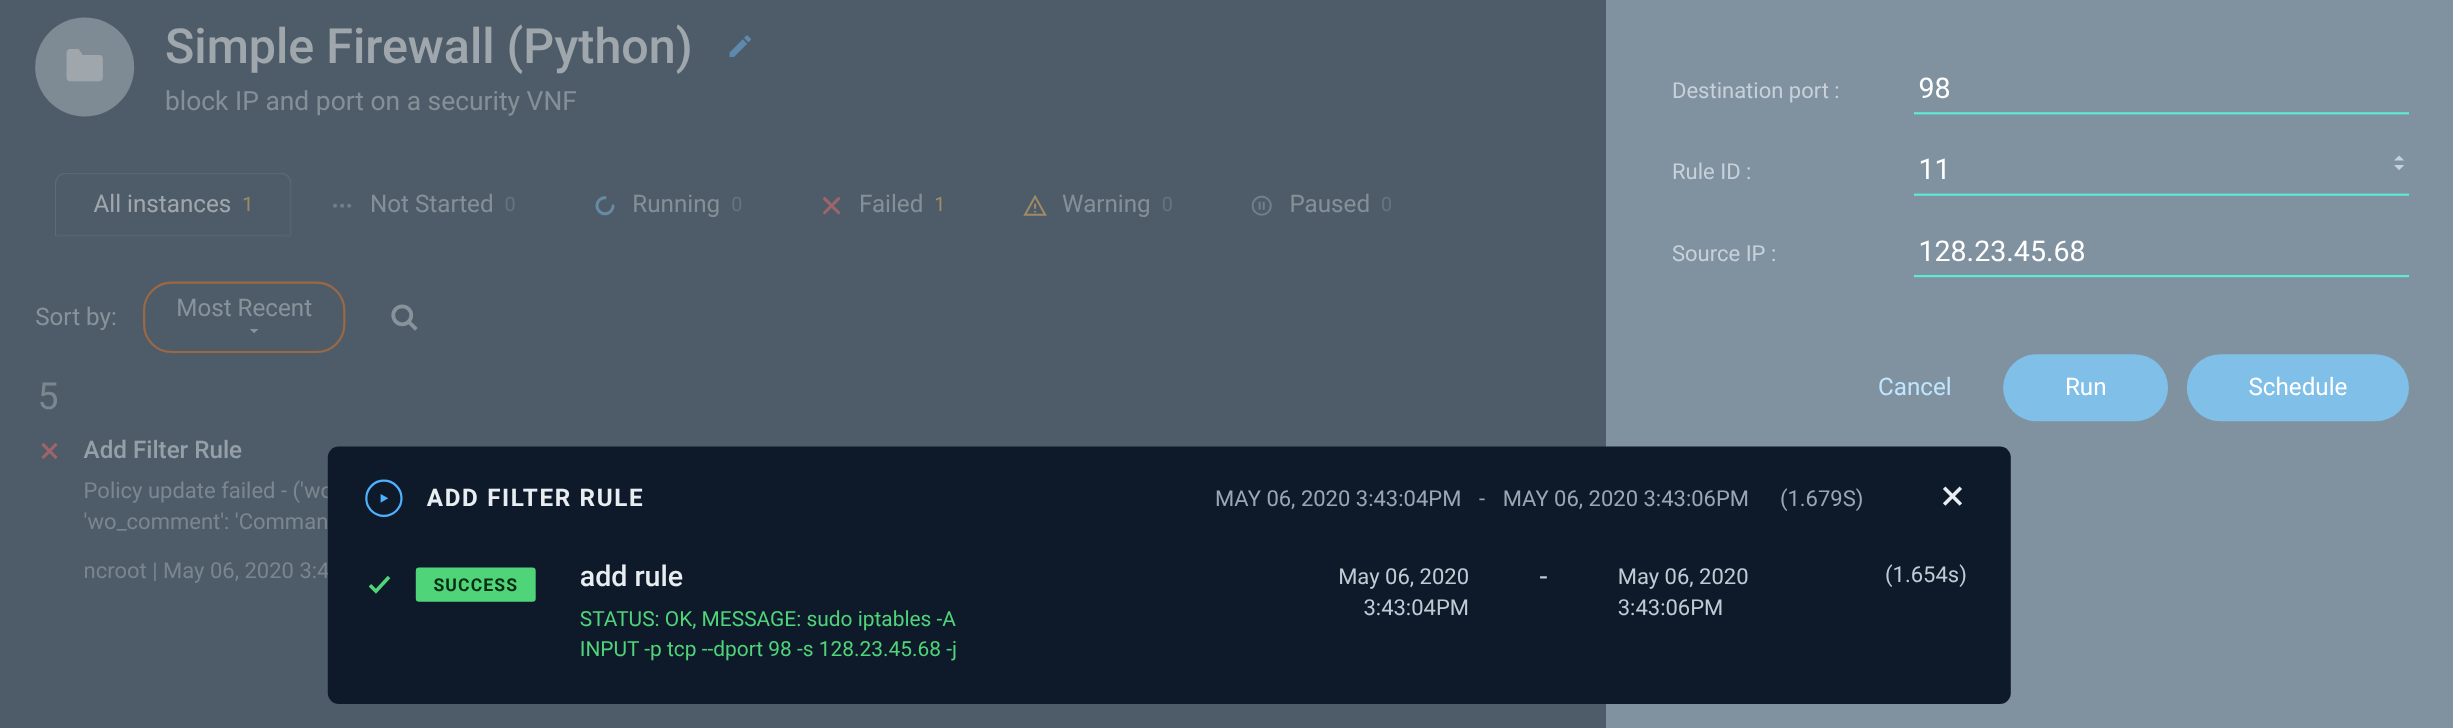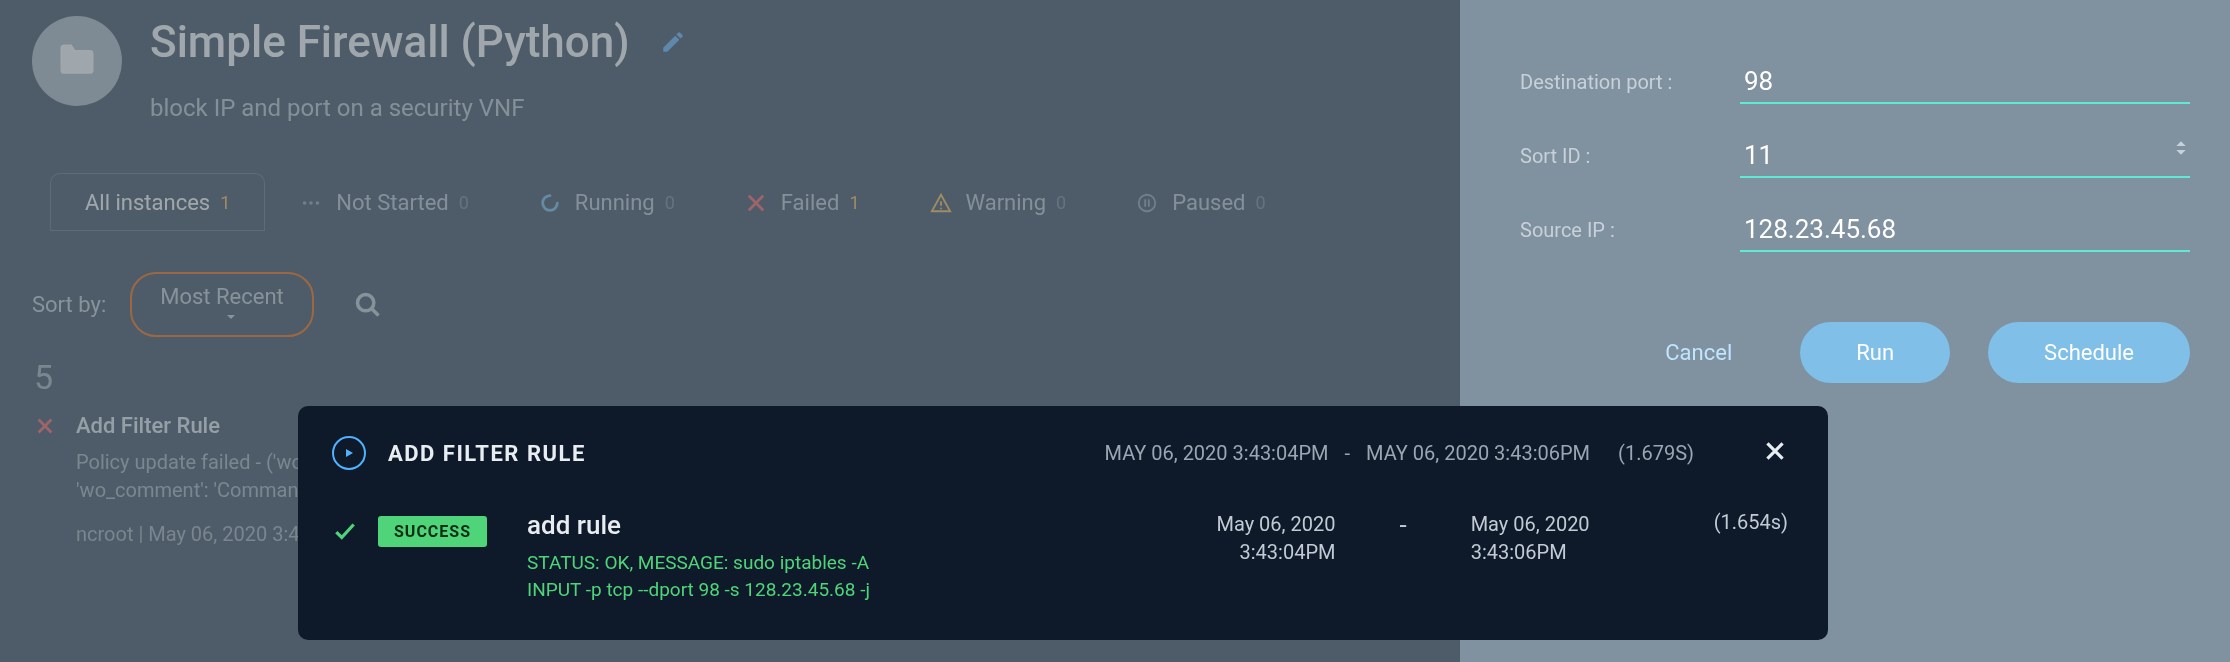--- a/index.html
+++ b/index.html
@@ -16,21 +16,21 @@
     background: rgba(80,95,105,0.55); z-index: 20; pointer-events: none;
   }
 
   .hdr { display: flex; align-items: flex-start; padding: 16px 32px 10px 32px; }
   .folder-circle {
     width: 90px; height: 90px; border-radius: 50%;
     background: #b7c0c7; display: flex; align-items: center; justify-content: center;
     margin-right: 28px; flex-shrink: 0;
   }
   .folder-circle svg { width: 44px; height: 44px; fill: #fff; }
-  .hdr-text { display: flex; flex-direction: column; gap: 16px; }
+  .hdr-text { display: flex; flex-direction: column; }
   .page-title { font-size: 44px; font-weight: 500; color: #fff; display: flex; align-items: center; }
   .page-title .pencil { margin-left: 30px; width: 26px; height: 26px; fill: #6fbcff; }
   .page-sub { font-size: 24px; color: #c3ccd2; margin-top: 10px; }
 
   .tabs { display: flex; align-items: center; margin: 30px 0 0 50px; height: 80px; }
   .tab {
     display: flex; align-items: center; padding: 16px 34px; color: #c3ccd2;
     font-size: 22px; border: 1px solid transparent; border-bottom: none;
     border-radius: 10px 10px 0 0; cursor: pointer;
   }
@@ -112,21 +112,21 @@
     border-bottom: 2px solid #5eead4; color: #fff; font-size: 26px;
     padding: 6px 4px; outline: none;
   }
   .spinner-btns {
     position: absolute; right: 2px; top: 4px; display: flex; flex-direction: column;
   }
   .spinner-btns svg { width: 14px; height: 10px; fill: #c8d1da; display: block; }
 
   .form-actions {
     display: flex; justify-content: flex-end; align-items: center;
-    margin-top: 70px; gap: 38px;
+    margin-top: 70px; gap: 17px;
   }
   .btn-text { color: #bfe5ff; font-size: 22px; cursor: pointer; padding: 18px 30px; }
   .btn-pill {
     background: #7fbfe8; color: #fff; font-size: 22px; padding: 18px 56px;
     border-radius: 34px; cursor: pointer;
   }
 </style>
 </head>
 <body>
 
@@ -278,21 +278,21 @@
 <div class="right-panel">
 
   <div class="form-row">
     <div class="form-label">Destination port :</div>
     <div class="form-input-wrap">
       <input class="form-input" value="98" style="">
     </div>
   </div>
 
   <div class="form-row">
-    <div class="form-label">Sort ID :</div>
+    <div class="form-label">Rule ID :</div>
     <div class="form-input-wrap">
       <input class="form-input" value="11" style="">
       <div class="spinner-btns">
         <svg viewBox="0 0 24 14">
             <path d="M4 12l8-8 8 8z"></path>
           </svg>
         <svg viewBox="0 0 24 14">
             <path d="M4 2l8 8 8-8z"></path>
           </svg>
       </div>

